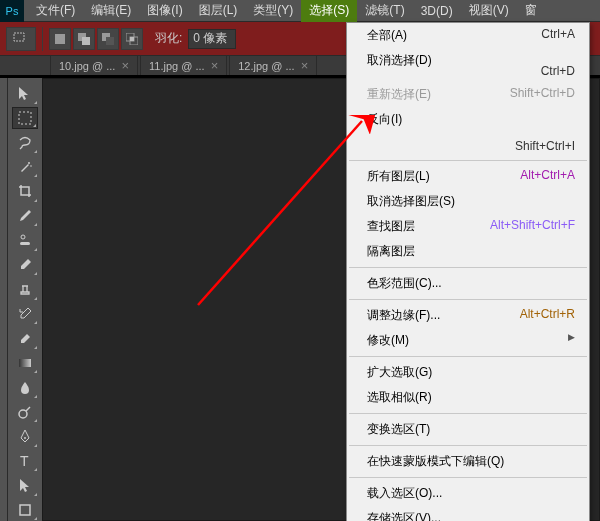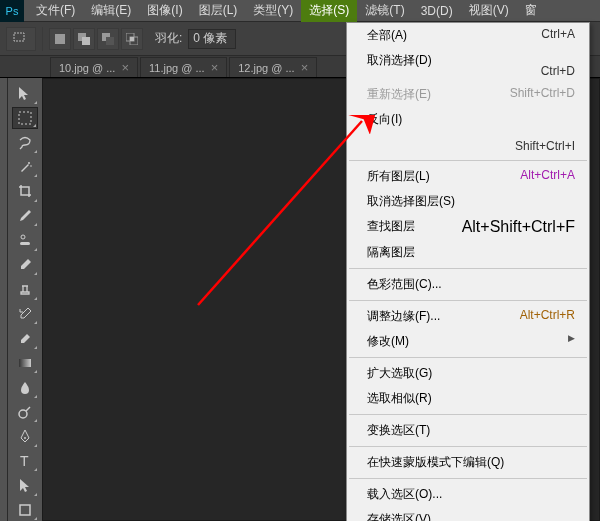--- a/index.html
+++ b/index.html
@@ -1,28 +1,28 @@
 <!DOCTYPE html>
 <html><head>
 <meta charset="utf-8">
 <style>
 *{margin:0;padding:0;box-sizing:border-box;font-family:"Microsoft YaHei",Arial,sans-serif;user-select:none}
 body{width:600px;height:521px;background:#535353;overflow:hidden;position:relative;color:#ccc;font-size:12px}
 .menubar{height:22px;background:#535353;display:flex;align-items:center;border-bottom:1px solid #2a2a2a}
 .ps-logo{width:24px;height:22px;background:#001d26;color:#31c5f0;font-weight:normal;font-size:11px;display:flex;align-items:center;justify-content:center;margin-right:4px}
 .menu-item{padding:3px 8px;cursor:default;color:#ddd}
 .menu-item.open{background:#4d7c0f;color:#fff}
-.optbar{height:34px;background:#404040;display:flex;align-items:center;gap:6px;padding:0 6px;border-bottom:1px solid #2a2a2a}
+.optbar{height:34px;background:#7f1d1d;display:flex;align-items:center;gap:6px;padding:0 6px;border-bottom:1px solid #2a2a2a}
 .opt-icon{width:30px;height:24px;display:flex;align-items:center;justify-content:center;border:1px solid #3a3a3a;background:#454545}
 .opt-sep{width:1px;height:24px;background:#3a3a3a}
 .opt-group{display:flex;gap:2px}
 .opt-box{width:22px;height:22px;background:#454545;border:1px solid #3a3a3a;display:flex;align-items:center;justify-content:center}
 .opt-label{color:#ccc;margin-left:6px}
 .opt-input{width:48px;height:20px;background:#3a3a3a;border:1px solid #2a2a2a;color:#ccc;font-size:12px;padding:0 4px;display:inline-flex;align-items:center}
-.tabbar{height:22px;background:#3a3a3a;display:flex;align-items:flex-end;padding-left:50px;gap:2px;border-bottom:1px solid #000000}
+.tabbar{height:22px;background:#3a3a3a;display:flex;align-items:flex-end;padding-left:50px;gap:2px;border-bottom:3px solid #000000}
 .doc-tab{height:20px;background:#3a3a3a;padding:0 8px;display:flex;align-items:center;gap:6px;color:#bbb;font-size:11px;border:1px solid #2a2a2a;border-bottom:none}
 .doc-tab .x{color:#888;font-size:13px}
 .work{position:absolute;left:0;top:78px;right:0;bottom:0;display:flex}
 .gutter{width:8px;background:#535353;border-right:1px solid #2a2a2a}
 .toolbox{width:34px;background:#535353;display:flex;flex-direction:column;align-items:center;padding-top:4px;gap:2px}
 .tool{width:26px;height:24px;display:flex;align-items:center;justify-content:center;color:#ccc;position:relative}
 .tool.sel{background:#3a3a3a;border:1px solid #222}
 .tool .tri{position:absolute;right:1px;bottom:1px;width:0;height:0;border-right:3px solid #aaa;border-top:3px solid transparent}
 .canvas{flex:1;background:#262626;border:1px solid #1a1a1a}
 .dropdown{position:absolute;left:346px;top:22px;width:244px;background:#f0f0f0;border:1px solid #8a8a8a;box-shadow:2px 2px 5px rgba(0,0,0,.35);color:#000;font-size:12px;z-index:10}
@@ -249,21 +249,21 @@
     <div class="dd-item">
       <span>所有图层(L)</span>
       <span style="color: #a21caf; font-size: 12px;">Alt+Ctrl+A</span>
     </div>
     <div class="dd-item">
       <span>取消选择图层(S)</span>
       <span style="color: rgb(85, 85, 85); font-size: 12px;"></span>
     </div>
     <div class="dd-item">
       <span>查找图层</span>
-      <span style="color: #000000; font-size: 16px;">Alt+Shift+Ctrl+F</span>
+      <span style="color: #8b5cf6; font-size: 12px;">Alt+Shift+Ctrl+F</span>
     </div>
     <div class="dd-item">
       <span>隔离图层</span>
       <span style="color: rgb(85, 85, 85); font-size: 12px;"></span>
     </div>
     <div class="dd-sep"></div>
     <div class="dd-item">
       <span>色彩范围(C)...</span>
       <span style="color: rgb(85, 85, 85); font-size: 12px;"></span>
     </div>

